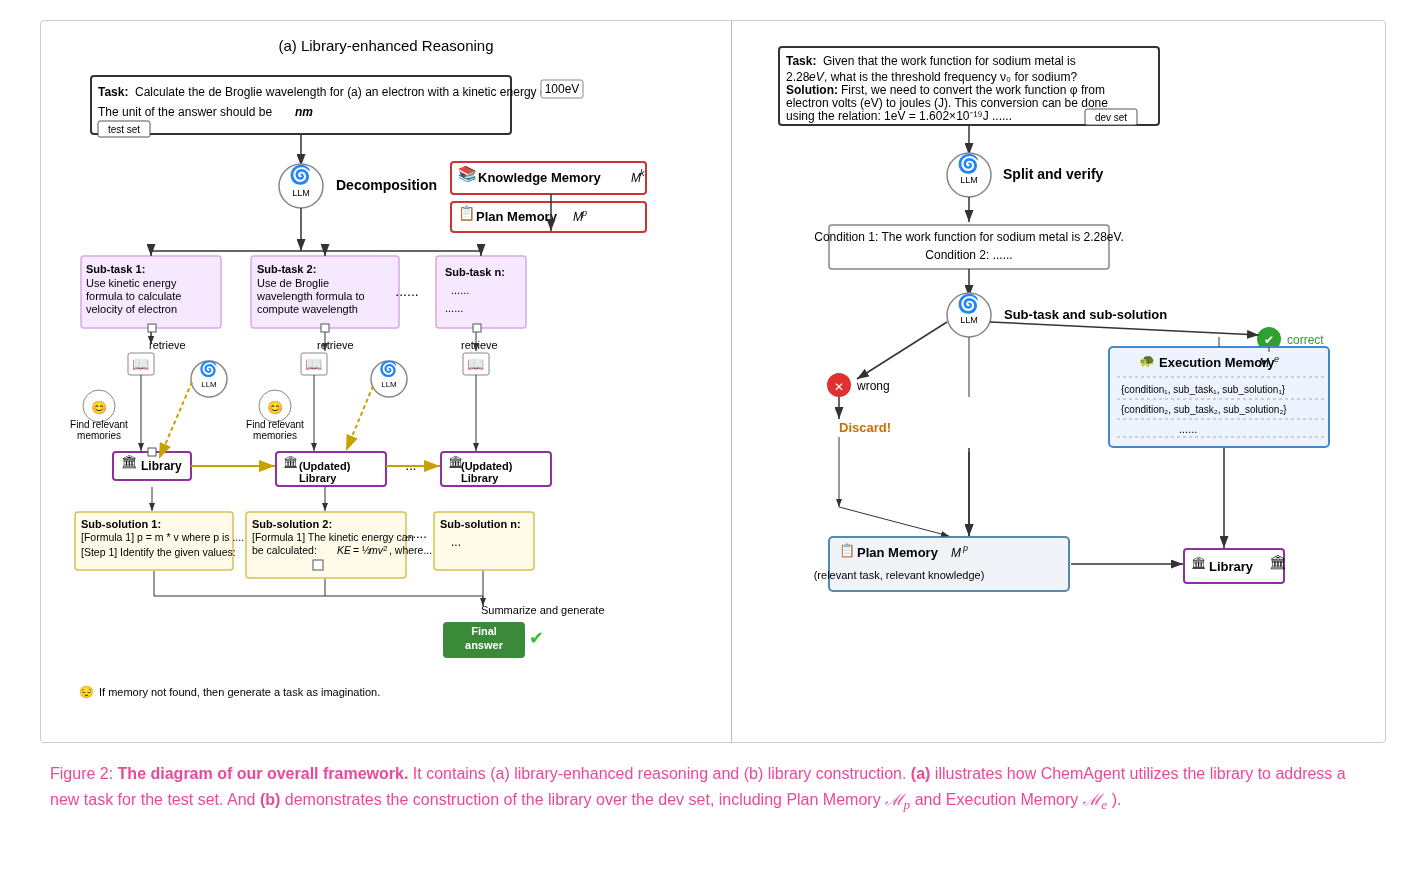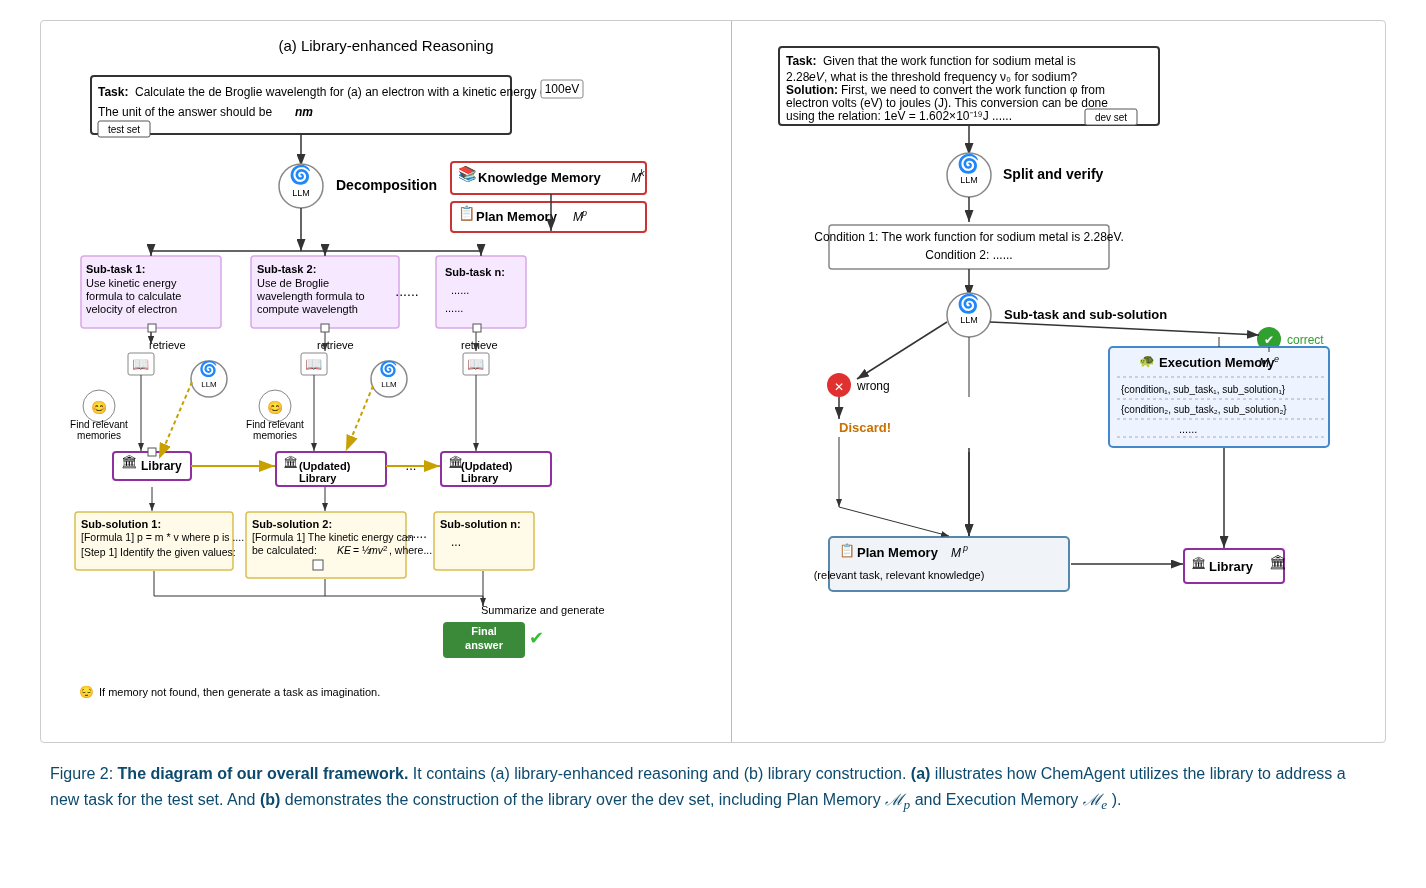--- a/index.html
+++ b/index.html
@@ -52,21 +52,21 @@
       display: block;
       margin: 0 auto;
     }
 
     
     .figure-caption {
       font-family: Arial, sans-serif;
       font-size: 16px;
       line-height: 1.6;
       padding: 0 10px;
-      color: #0c4a6e;
+      color: #ec4899;
     }
     .figure-caption .fig-label {
       font-weight: normal;
     }
     .figure-caption .fig-bold {
       font-weight: bold;
     }
 
     text { font-family: Arial, sans-serif; }
   </style>

